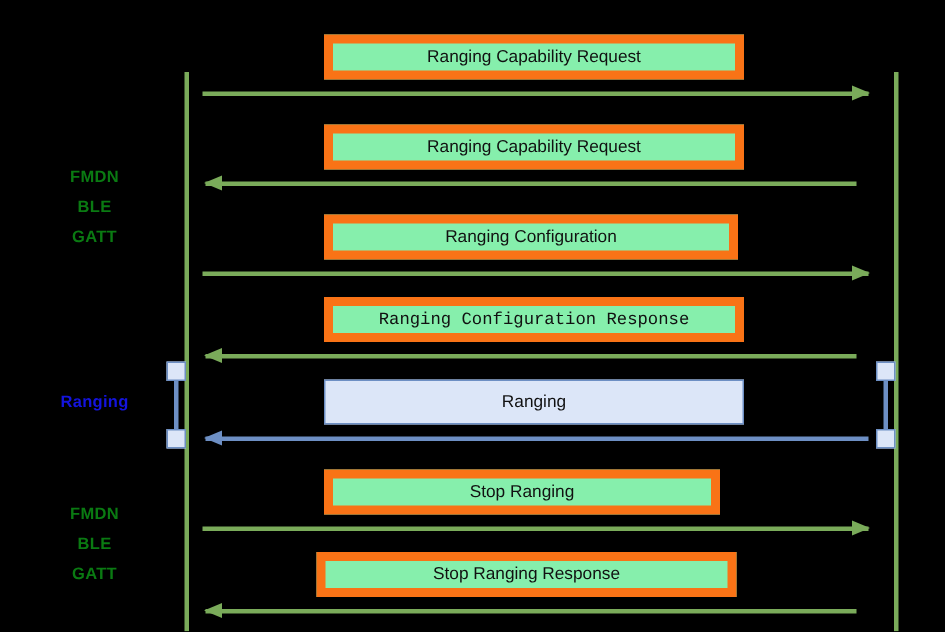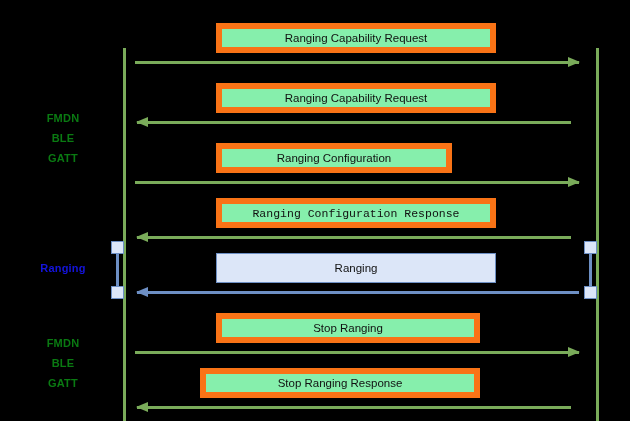--- a/index.html
+++ b/index.html
@@ -127,21 +127,21 @@
     <div class="shaft"></div>
     <div class="head"></div>
   </div>
 
   <div class="msg-box green" style="left:216px; top:83px; width:280px; height:30px;">Ranging Capability Request</div>
   <div class="arrow green to-left" style="left:137px; top:121px; width:434px;">
     <div class="shaft"></div>
     <div class="head"></div>
   </div>
 
-  <div class="msg-box green" style="left:216px; top:143px; width:236px; height:30px;text-align:center;">Ranging Configuration</div>
+  <div class="msg-box green" style="left:216px; top:143px; width:276px; height:30px;text-align:center;">Ranging Configuration</div>
   <div class="arrow green to-right" style="left:135px; top:181px; width:444px;">
     <div class="shaft"></div>
     <div class="head"></div>
   </div>
 
   <div class="msg-box green" style="left:216px; top:198px; width:280px; height:30px;font-family:Liberation Mono, monospace;">Ranging Configuration Response</div>
   <div class="arrow green to-left" style="left:137px; top:236px; width:434px;">
     <div class="shaft"></div>
     <div class="head"></div>
   </div>
@@ -159,19 +159,19 @@
     <div class="shaft"></div>
     <div class="head"></div>
   </div>
 
   <div class="msg-box green" style="left:216px; top:313px; width:264px; height:30px;">Stop Ranging</div>
   <div class="arrow green to-right" style="left:135px; top:351px; width:444px;">
     <div class="shaft"></div>
     <div class="head"></div>
   </div>
 
-  <div class="msg-box green" style="left:200px; top:368px; width:280px; height:30px;">Stop Ranging Response</div>
+  <div class="msg-box green" style="left:211px; top:368px; width:280px; height:30px;">Stop Ranging Response</div>
   <div class="arrow green to-left" style="left:137px; top:406px; width:434px;">
     <div class="shaft"></div>
     <div class="head"></div>
   </div>
 
 </div>
 
 </body></html>

